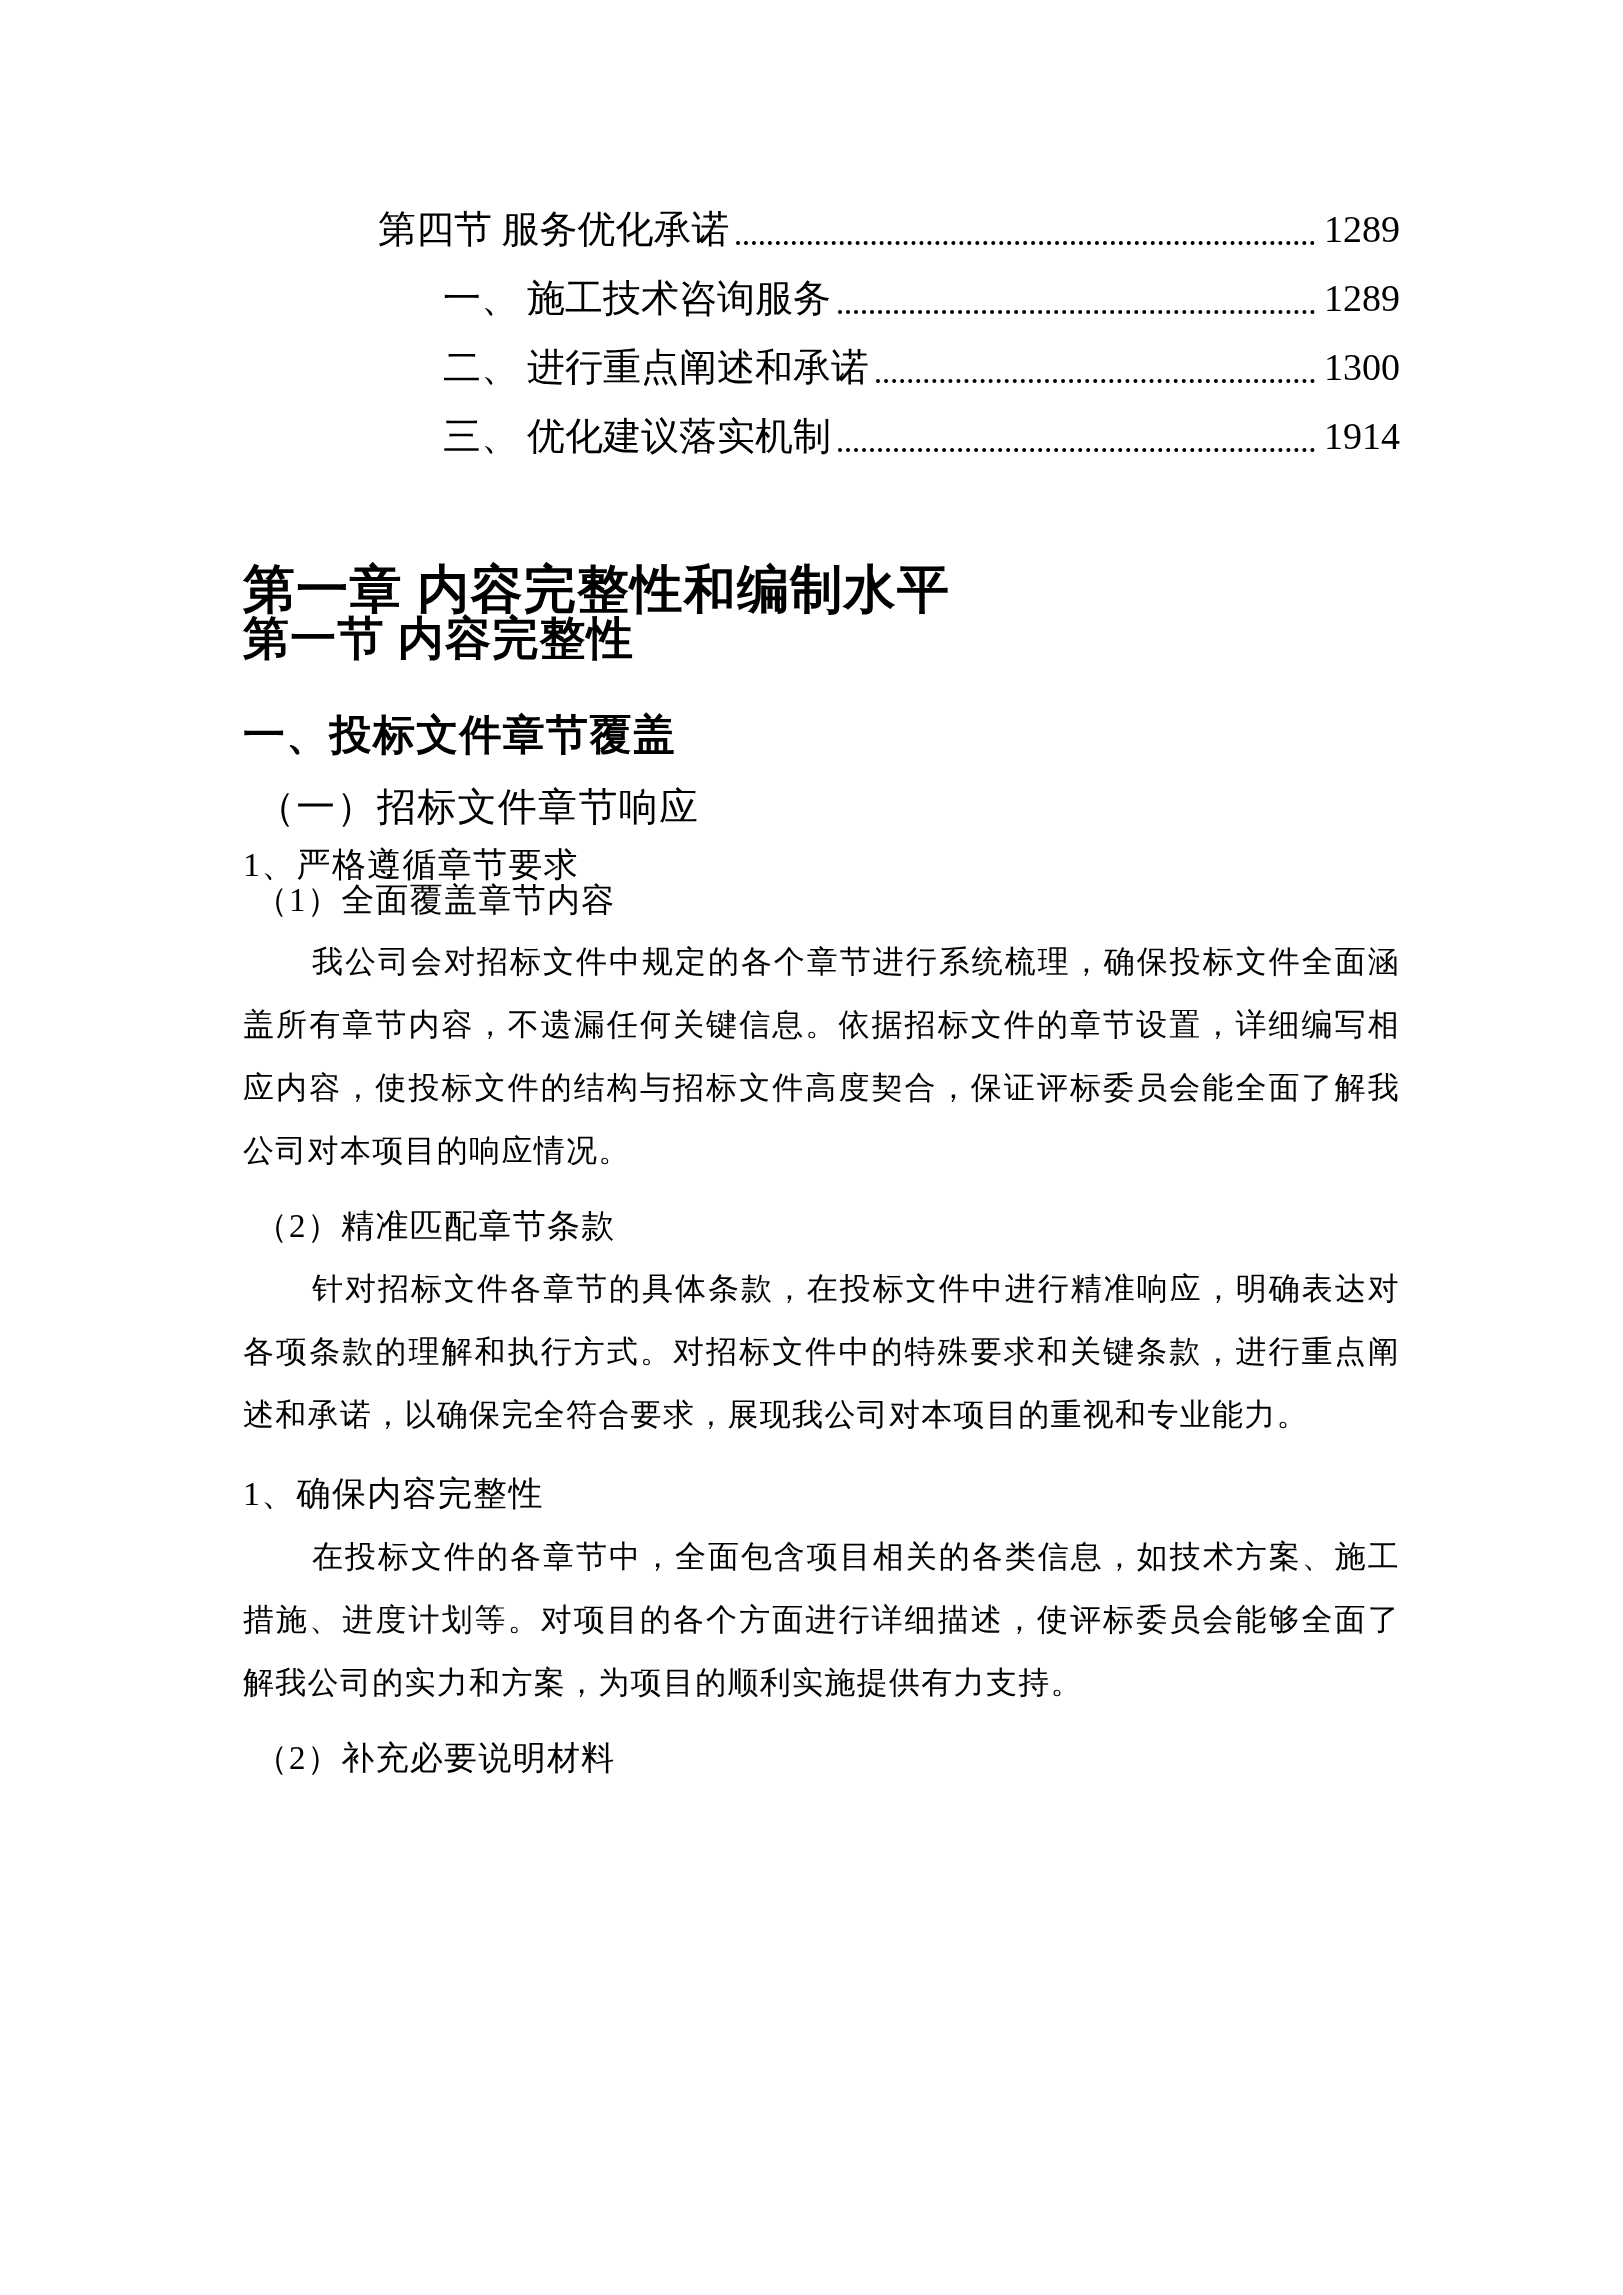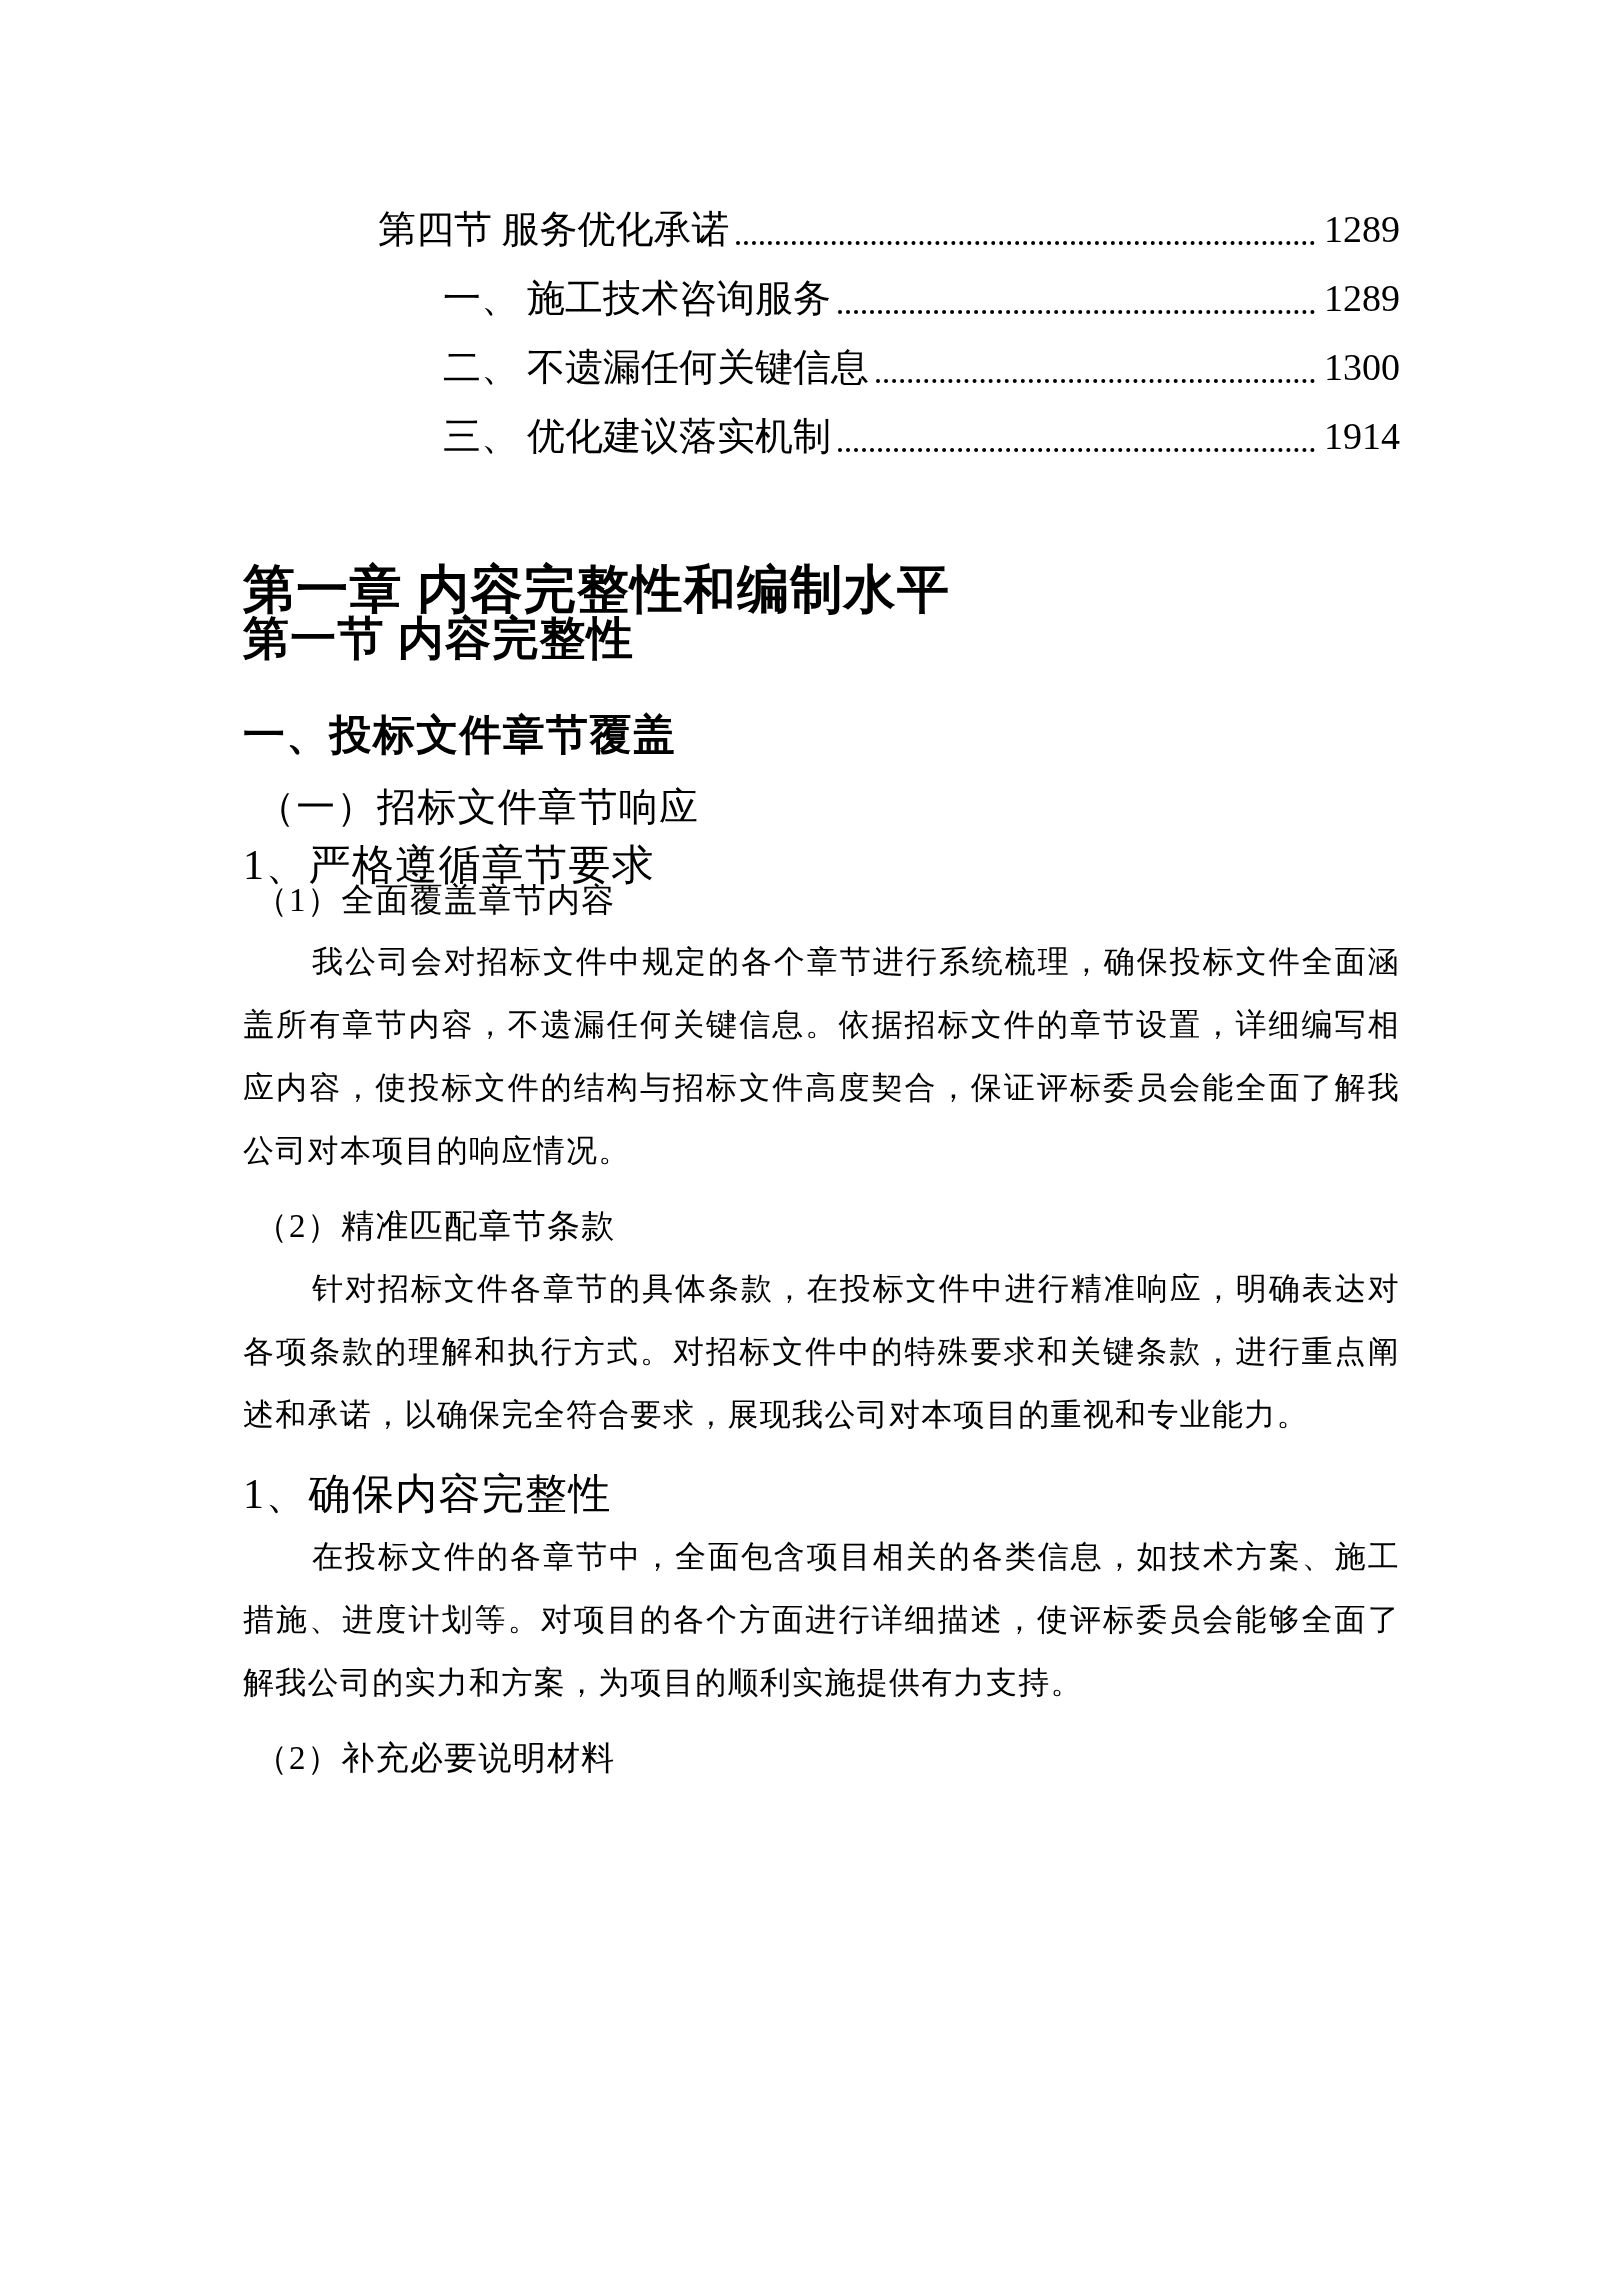--- a/index.html
+++ b/index.html
@@ -60,21 +60,21 @@
   }
   .h-sub2 {
     margin-top: 31px;
     font-size: 39px;
     line-height: 39px;
     font-weight: normal;
     padding-left: 13px;
     letter-spacing: 1.3px;
   }
   .h-point {
-    font-size: 42px;
+    font-size: 34px;
     line-height: 34px;
     font-weight: normal;
     letter-spacing: 1.3px;
   }
   .h-point.n1 { margin-top: 21.6px; }
   .h-point.n2 { margin-top: 31px; }
   .h-subpoint {
     font-size: 33px;
     line-height: 33px;
     font-weight: normal;
@@ -112,21 +112,21 @@
     <div class="toc-row">
       <span class="toc-sp2"></span>
       <span class="toc-num">一、</span>
       <span class="toc-label">施工技术咨询服务</span>
       <span class="toc-leader"></span>
       <span class="toc-page">1289</span>
     </div>
     <div class="toc-row">
       <span class="toc-sp2"></span>
       <span class="toc-num">二、</span>
-      <span class="toc-label">不遗漏任何关键信息</span>
+      <span class="toc-label">进行重点阐述和承诺</span>
       <span class="toc-leader"></span>
       <span class="toc-page">1300</span>
     </div>
     <div class="toc-row">
       <span class="toc-sp2"></span>
       <span class="toc-num">三、</span>
       <span class="toc-label">优化建议落实机制</span>
       <span class="toc-leader"></span>
       <span class="toc-page">1914</span>
     </div>

